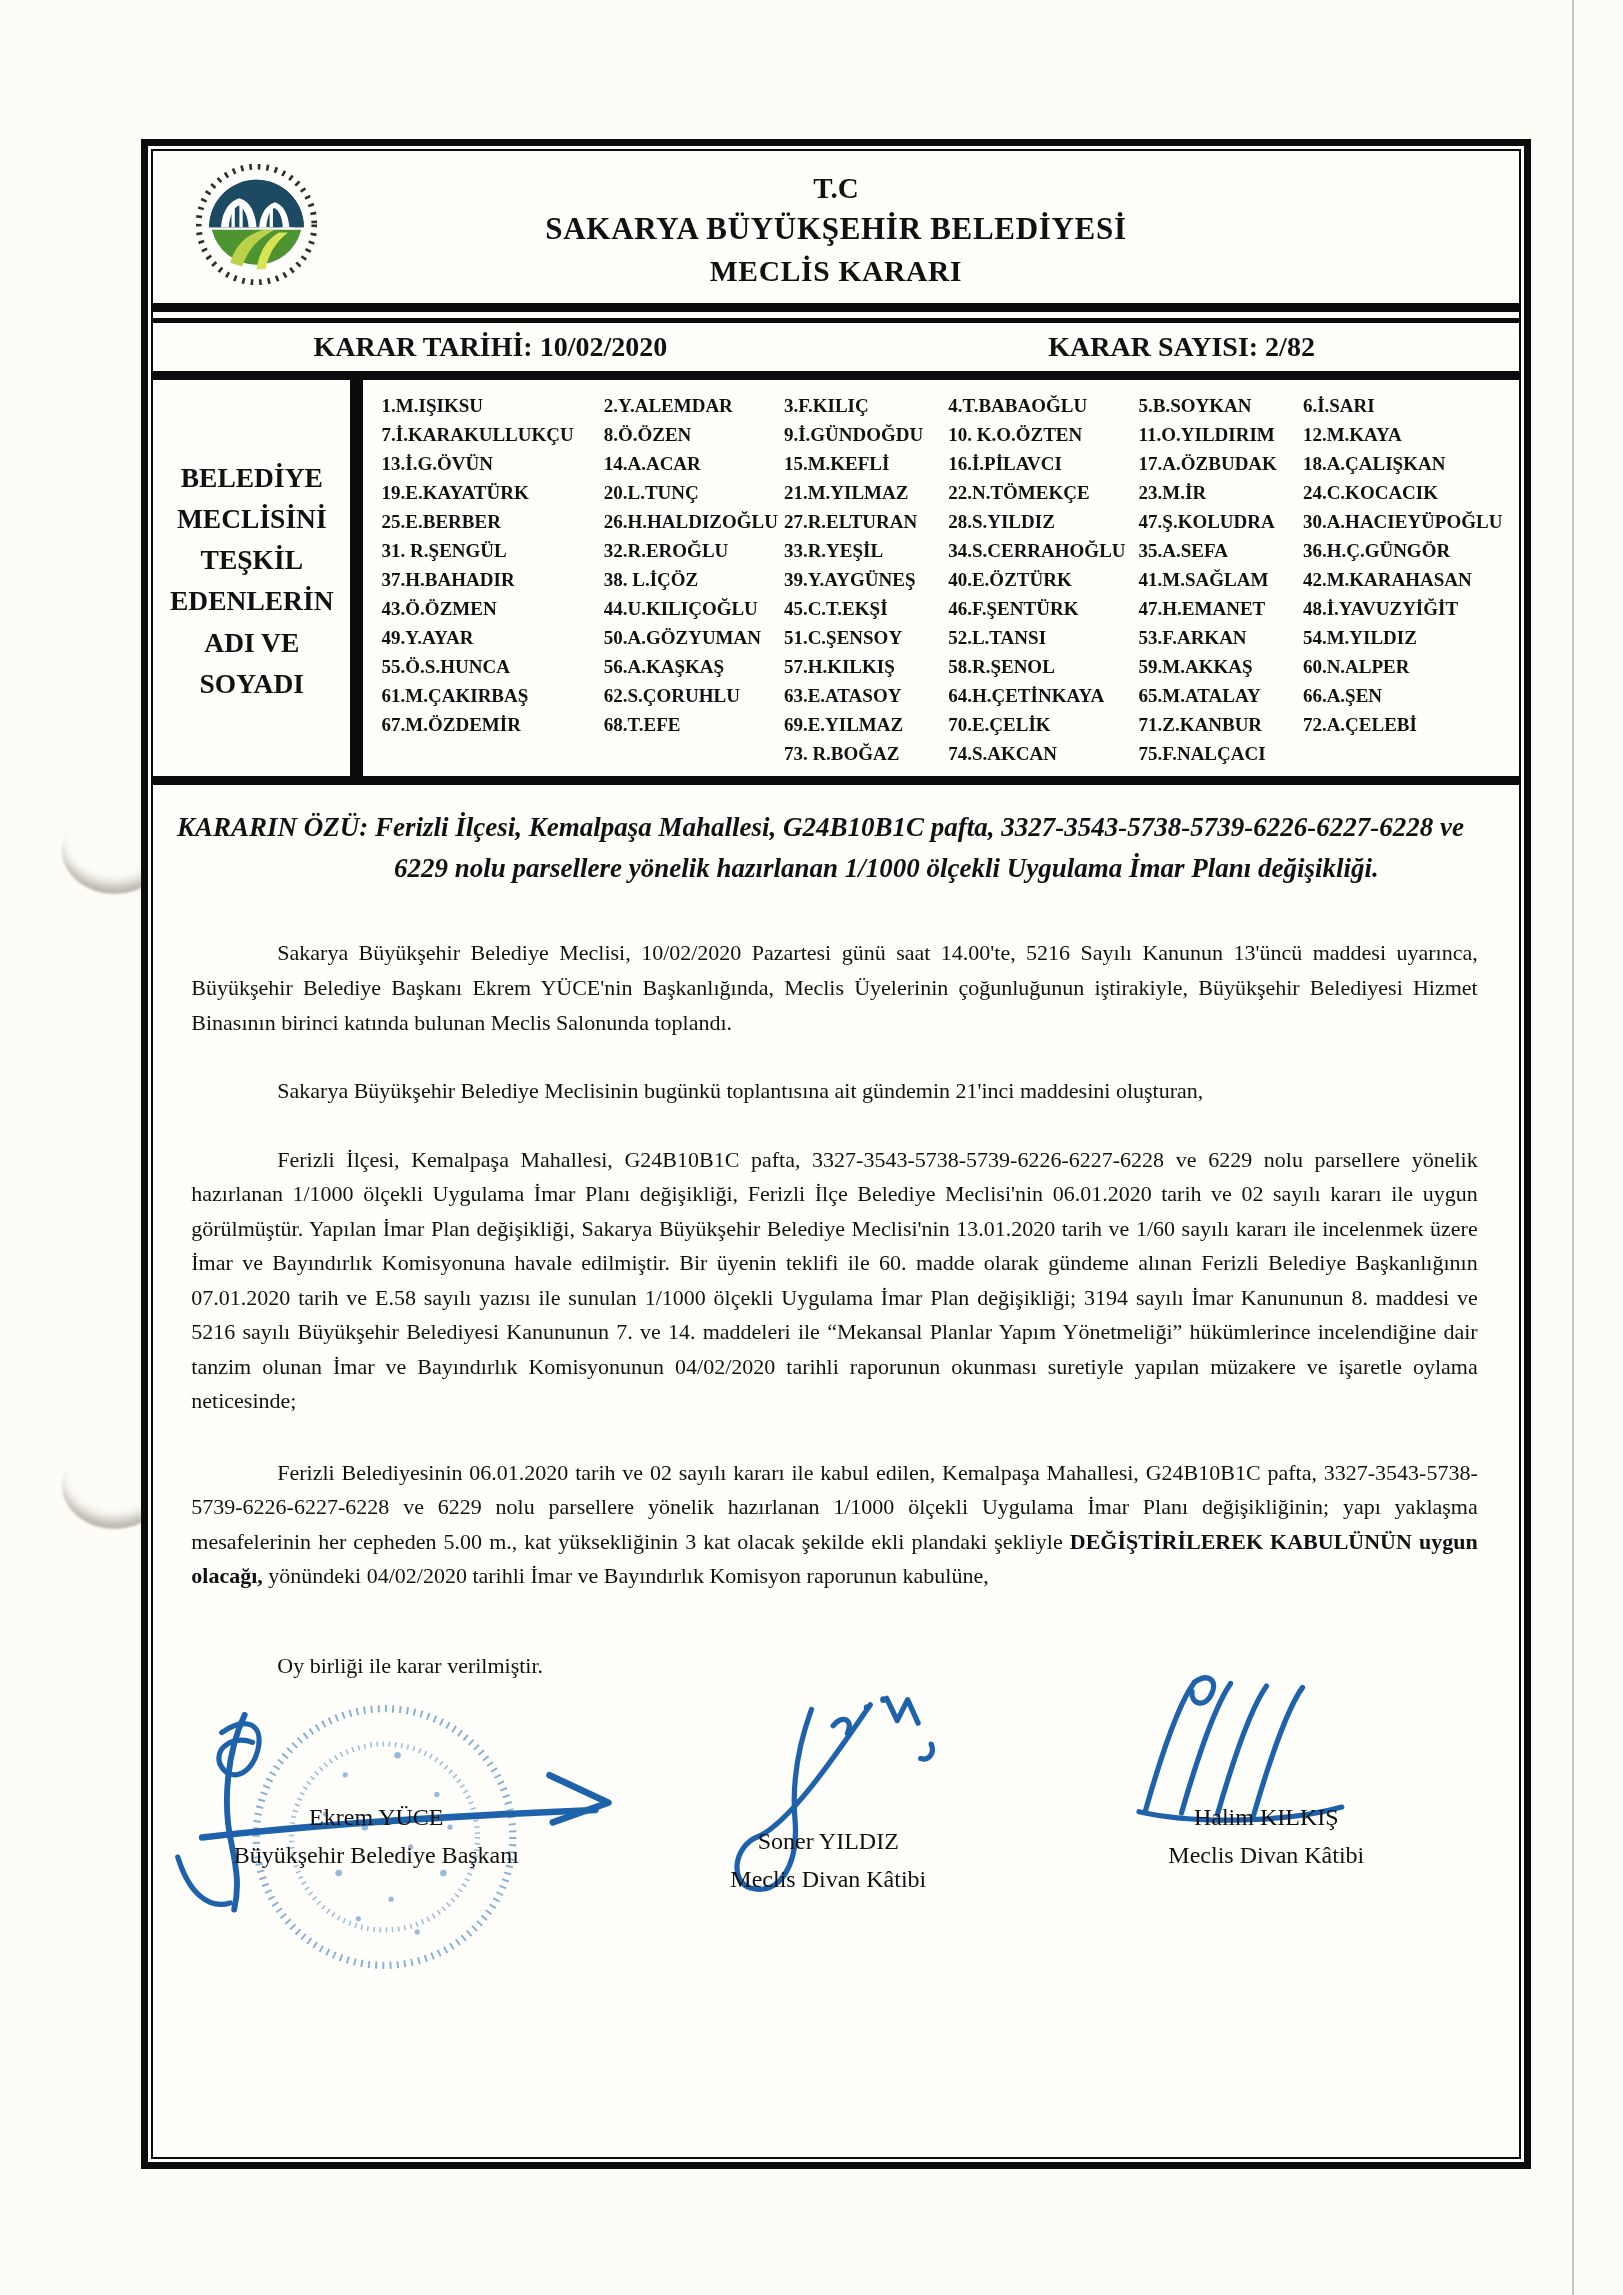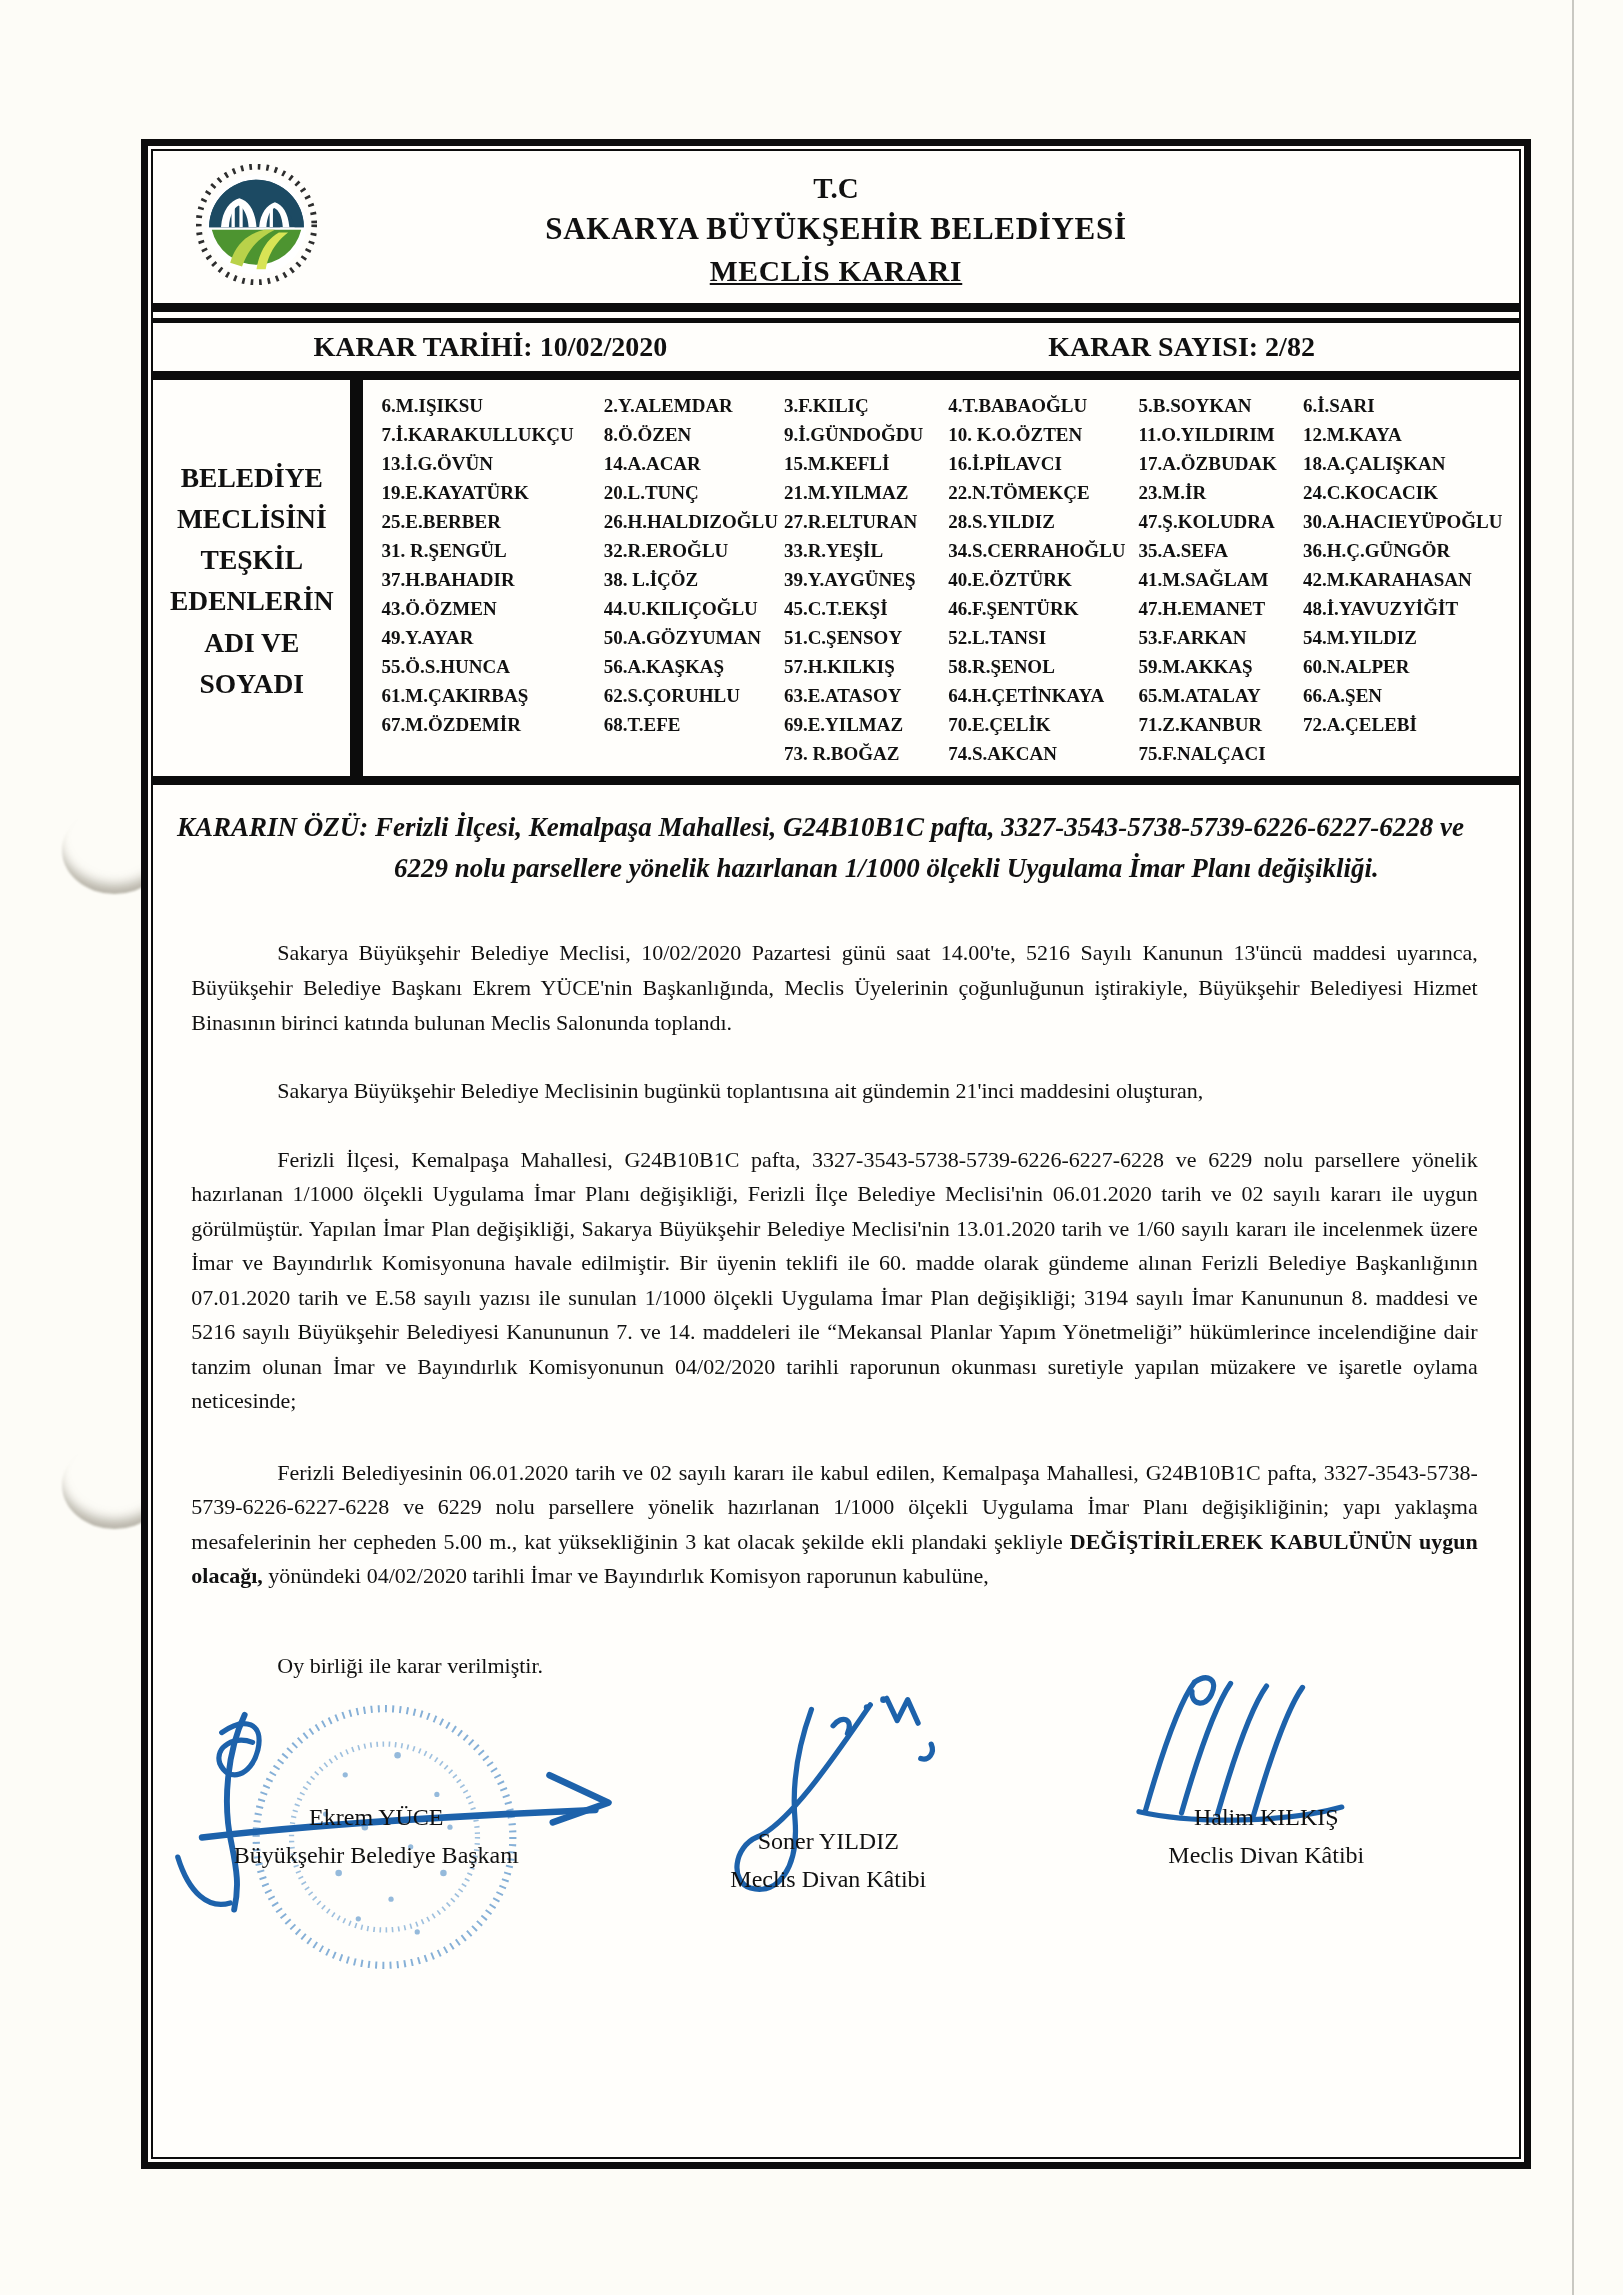--- a/index.html
+++ b/index.html
@@ -28,21 +28,21 @@
   .frame-inner{
     position:absolute;inset:3.3px;border:2.6px solid #0c0c0c;overflow:hidden;
   }
 
   
   .doc-header{position:relative;height:152px;}
   .logo{position:absolute;left:43px;top:13px;width:121px;height:121px;}
   .titles{text-align:center;padding-top:17px;font-weight:bold;line-height:1.38;}
   .title-tc{font-size:29px;}
   .title-org{font-size:31px;letter-spacing:0.7px;}
-  .title-doc{font-size:29.5px;letter-spacing:0.7px;text-decoration:underline;}
+  .title-doc{font-size:29.5px;letter-spacing:0.7px;}
 
   .hband{height:8.5px;background:#0c0c0c;margin-bottom:5.9px;}
 
   .karar-row{
     display:flex;align-items:center;
     border-top:5.9px solid #0c0c0c;border-bottom:9.2px solid #0c0c0c;
     height:48px;font-weight:bold;font-size:28px;
   }
   .karar-cell{flex:1;display:flex;align-items:center;justify-content:center;}
   .karar-divider{width:17px;background:#0c0c0c;}
@@ -130,21 +130,21 @@
       </div>
 
       <div class="members">
         <div class="members-label">BELEDİYE
 MECLİSİNİ
 TEŞKİL
 EDENLERİN
 ADI VE
 SOYADI</div>
         <div class="members-grid">
-            <div>6.M.IŞIKSU</div>
+            <div>1.M.IŞIKSU</div>
             <div>2.Y.ALEMDAR</div>
             <div>3.F.KILIÇ</div>
             <div>4.T.BABAOĞLU</div>
             <div>5.B.SOYKAN</div>
             <div>6.İ.SARI</div>
             <div>7.İ.KARAKULLUKÇU</div>
             <div>8.Ö.ÖZEN</div>
             <div>9.İ.GÜNDOĞDU</div>
             <div>10. K.O.ÖZTEN</div>
             <div>11.O.YILDIRIM</div>

